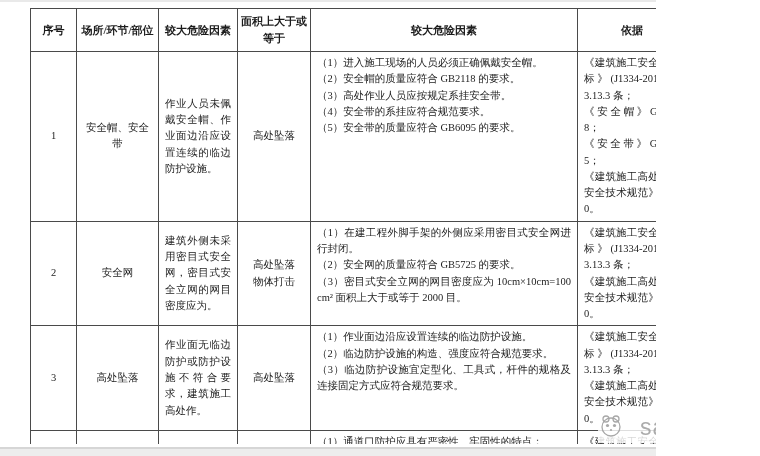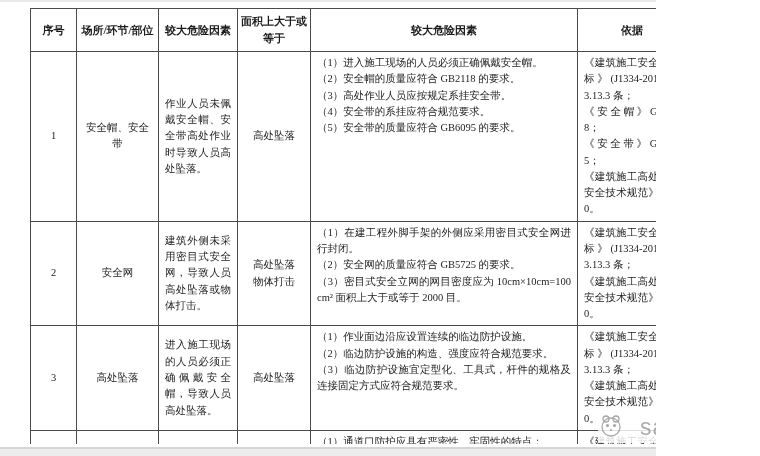--- a/index.html
+++ b/index.html
@@ -44,52 +44,52 @@
       <th>较大危险因素</th>
       <th>面积上大于或等于</th>
       <th>较大危险因素</th>
       <th>依据</th>
       <th>责任人</th>
     </tr>
 
     <tr style="height:142px;">
       <td class="c">1</td>
       <td class="c">安全帽、安全带</td>
-      <td class="just">作业人员未佩戴安全帽、安全带高处作业时导致人员高处坠落。</td>
+      <td class="just">作业人员未佩戴安全帽、作业面边沿应设置连续的临边防护设施。</td>
       <td class="c pre">高处坠落</td>
       <td class="top just pre">（1）进入施工现场的人员必须正确佩戴安全帽。
 （2）安全帽的质量应符合 GB2118 的要求。
 （3）高处作业人员应按规定系挂安全带。
 （4）安全带的系挂应符合规范要求。
 （5）安全带的质量应符合 GB6095 的要求。</td>
       <td class="top just pre">《建筑施工安全检查标》(J1334-2011)第 3.13.3 条；
 《安全帽》GB2118；
 《安全带》GB6095；
 《建筑施工高处作业安全技术规范》JGJ80。</td>
       <td></td>
     </tr>
 
     <tr style="height:104px;">
       <td class="c">2</td>
       <td class="c">安全网</td>
-      <td class="just">建筑外侧未采用密目式安全网，导致人员高处坠落或物体打击。</td>
+      <td class="just">建筑外侧未采用密目式安全网，密目式安全立网的网目密度应为。</td>
       <td class="c pre">高处坠落
 物体打击</td>
       <td class="top just pre">（1）在建工程外脚手架的外侧应采用密目式安全网进行封闭。
 （2）安全网的质量应符合 GB5725 的要求。
 （3）密目式安全立网的网目密度应为 10cm×10cm=100cm² 面积上大于或等于 2000 目。</td>
       <td class="top just pre">《建筑施工安全检查标》(J1334-2011)第 3.13.3 条；
 《建筑施工高处作业安全技术规范》JGJ80。</td>
       <td></td>
     </tr>
 
     <tr style="height:91px;">
       <td class="c">3</td>
       <td class="c">高处坠落</td>
-      <td class="just">进入施工现场的人员必须正确佩戴安全帽，导致人员高处坠落。</td>
+      <td class="just">作业面无临边防护或防护设施不符合要求，建筑施工高处作。</td>
       <td class="c pre">高处坠落</td>
       <td class="top just pre">（1）作业面边沿应设置连续的临边防护设施。
 （2）临边防护设施的构造、强度应符合规范要求。
 （3）临边防护设施宜定型化、工具式，杆件的规格及连接固定方式应符合规范要求。</td>
       <td class="top just pre">《建筑施工安全检查标》(J1334-2011)第 3.13.3 条；
 《建筑施工高处作业安全技术规范》JGJ80。</td>
       <td></td>
     </tr>
 
     <tr style="height:100px;">

